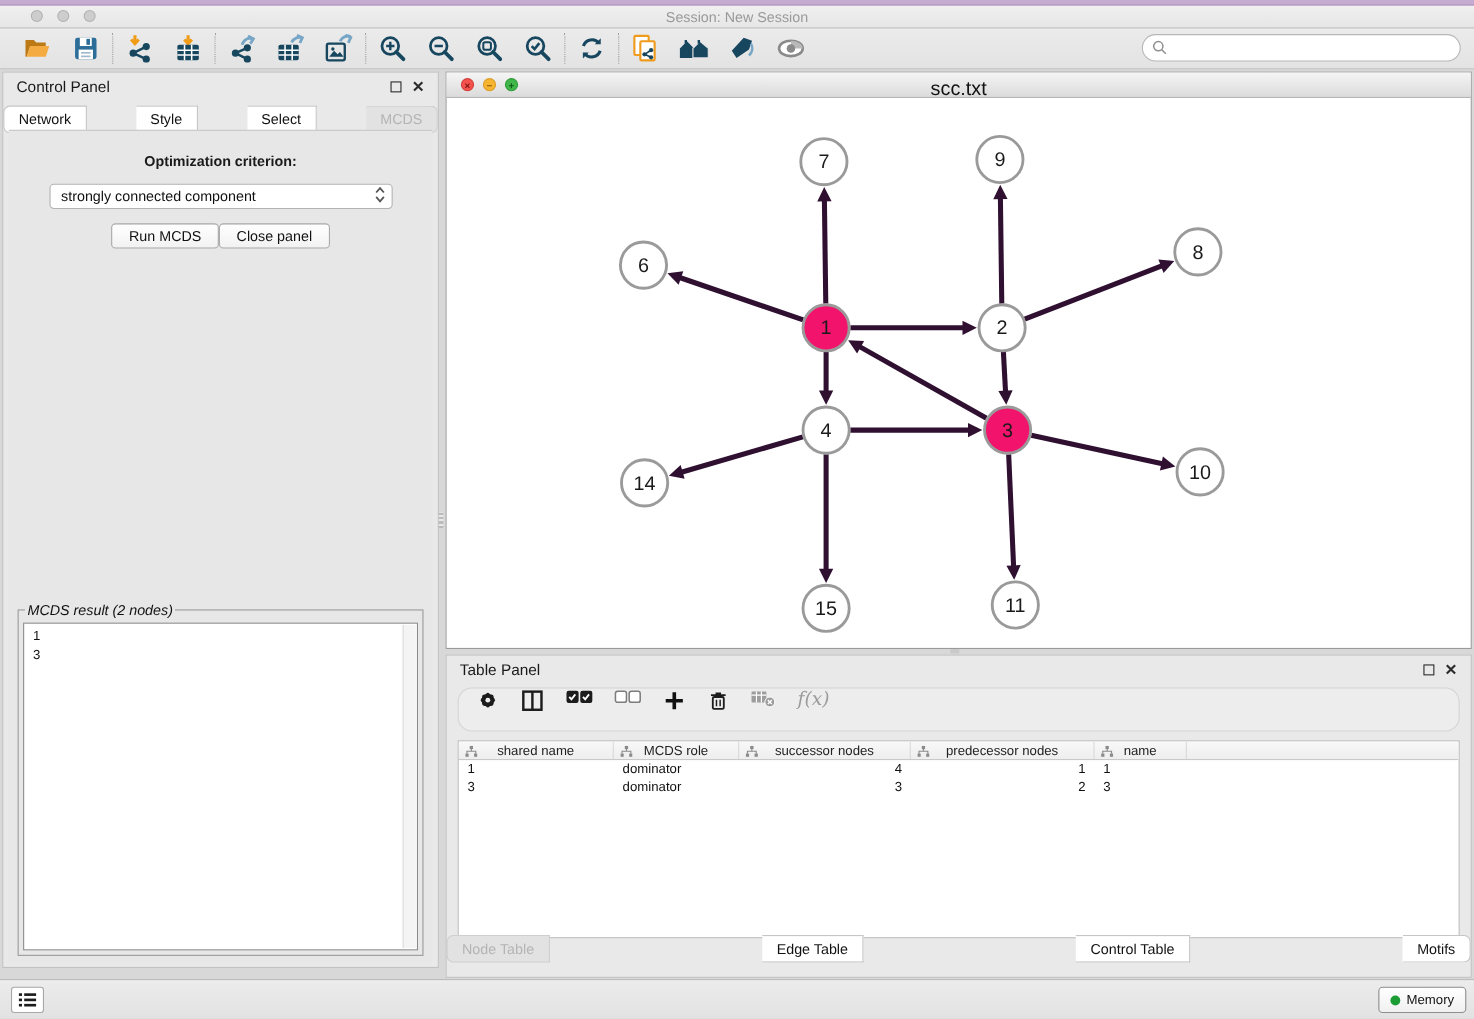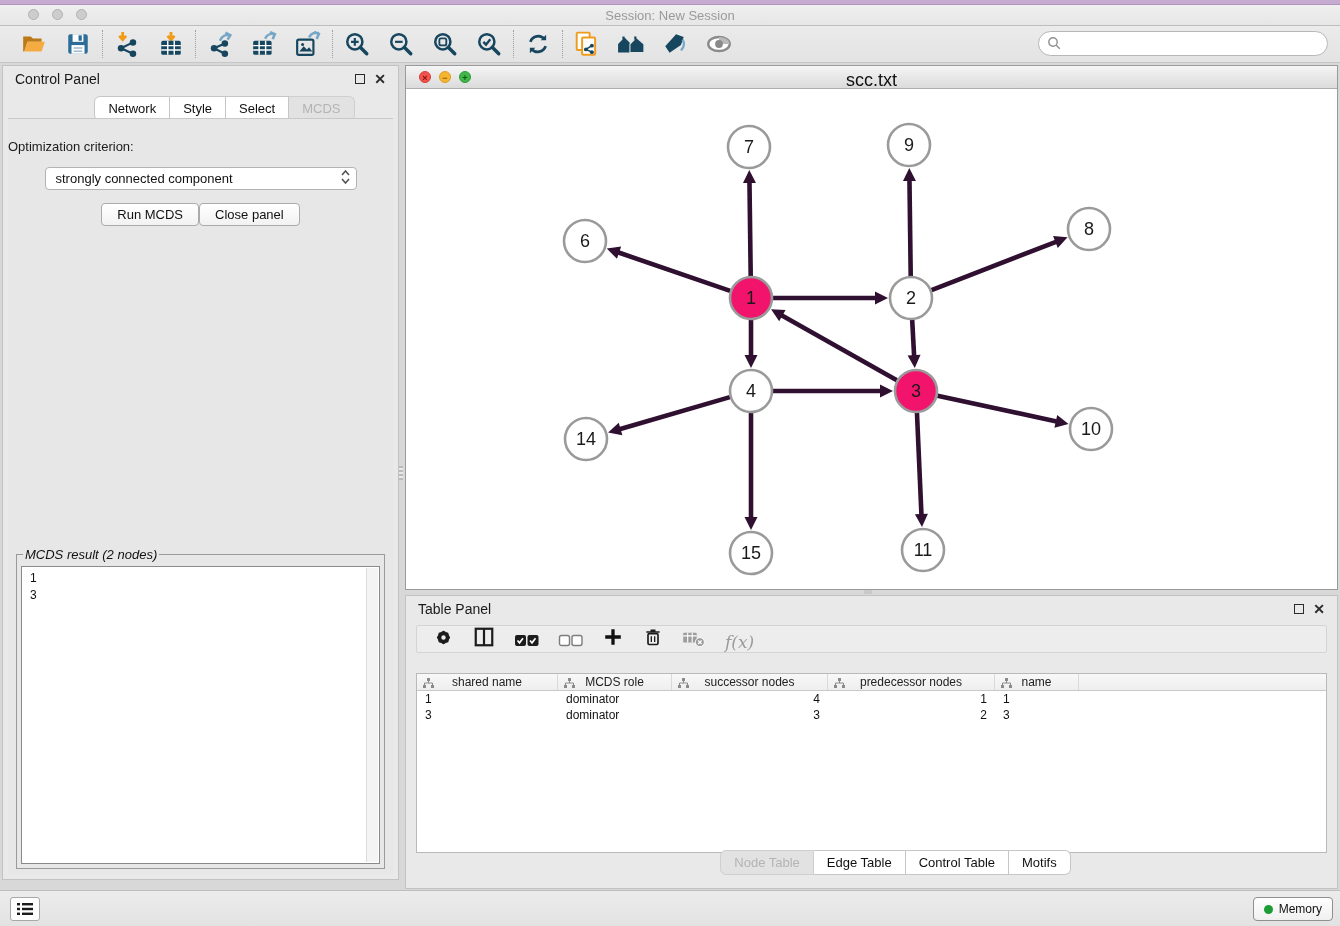--- a/index.html
+++ b/index.html
@@ -21,34 +21,34 @@
   .tb-btn { width:28px; height:28px; display:flex; align-items:center; justify-content:center; }
   #search-wrap { position:absolute; right:12px; top:5px; width:290px; height:25px; background:#fff;
     border:1px solid #b7b7b7; border-radius:13px; display:flex; align-items:center; padding-left:8px; }
 
   
   .panel-head { height:26px; display:flex; align-items:center; font-size:14px; color:#1a1a1a; padding:0 12px; }
   .head-icons { margin-left:auto; display:flex; align-items:center; gap:9px; }
   .float-ico { width:10px; height:10px; border:1.6px solid #2b2b2b; }
   .close-ico { font-size:14px; font-weight:bold; color:#2b2b2b; line-height:10px; }
 
-  .tabbar { display:flex; justify-content:center;padding-left:48px; }
+  .tabbar { display:flex; justify-content:space-between; }
   .tab { font-size:13px; color:#111; background:#fff; border:1px solid #c6c6c6; border-left:none;
     padding:4px 13px; cursor:default; }
   .tab:first-child { border-left:1px solid #c6c6c6; border-radius:6px 0 0 6px; }
   .tab:last-child { border-radius:0 6px 6px 0; }
   .tab.active { background:#e2e2e2; color:#b4b4b4; border-color:#cfcfcf; }
 
   
   #control-panel { position:absolute; left:2px; top:65px; width:397px; height:815px;
     background:#e9e9e9; border:1px solid #c2c2c2; }
   #cp-tabs { position:absolute; left:0; right:0; top:30px; }
   #cp-body { position:absolute; left:5px; right:5px; top:52px; bottom:4px; border-top:1px solid #c8c8c8;
     background:#e7e7e7; }
-  #opt-label { margin-top:20px; font-size:13px; color:#1a1a1a; }
+  #opt-label { text-align:center; margin-top:20px; font-size:13px; color:#1a1a1a;font-weight:bold; }
   #opt-select { margin:13px auto 0; width:312px; height:23px; background:#fff; border:1px solid #b3b3b3;
     border-radius:4px; display:flex; align-items:center; font-size:13px; color:#111; padding-left:10px; }
   #opt-select .stepper { margin-left:auto; padding-right:5px; }
   #cp-buttons { display:flex; justify-content:center; margin-top:13px; }
   .btn { font-size:13px; color:#111; background:linear-gradient(#fff,#f2f2f2); border:1px solid #ababab;
     border-radius:4px; padding:3px 15px; }
   #mcds-fieldset { position:absolute; left:8px; right:8px; top:428px; bottom:6px;
     border:1px solid #9a9a9a; }
   #mcds-fieldset legend { font-size:13px; color:#111; margin-left:6px; padding:0 2px;font-style:italic; }
   #result-box { position:absolute; left:4px; right:4px; top:4px; bottom:4px; background:#fff; border:1px solid #8a8a8a; }
@@ -66,22 +66,22 @@
   #nw-titlebar { position:absolute; left:0; top:0; right:0; height:23px;
     background:linear-gradient(#f5f5f5,#dbdbdb); border-bottom:1px solid #aeaeae; }
   #nw-titlebar .title { position:absolute; left:0; right:0; top:4px; text-align:center; font-size:18px; color:#111; }
   .nw-dot { position:absolute; top:5px; width:12px; height:12px; border-radius:50%;
     font-size:9px; font-weight:bold; text-align:center; line-height:12px; }
   #graph-svg { position:absolute; left:0; top:23px; }
 
   
   #table-panel { position:absolute; left:405px; top:595px; width:933px; height:294px;
     background:#e9e9e9; border:1px solid #c2c2c2; }
-  #tp-toolbar { position:absolute; left:10px; top:29px; width:911px; height:28px; background:#ededed;
-    border:1px solid #d4d4d4; border-radius:2px; display:flex; align-items:flex-end; gap:19px; padding-left:16px; }
+  #tp-toolbar { position:absolute; left:10px; top:29px; width:911px; height:40px; background:#ededed;
+    border:1px solid #d4d4d4; border-radius:13px; display:flex; align-items:flex-start; gap:19px; padding-left:16px; }
   #tp-table { position:absolute; left:10px; top:77px; width:911px; height:180px; background:#fff; border:1px solid #b9b9b9; overflow:hidden; }
   #tp-header { display:flex; height:17px; background:linear-gradient(#f8f8f8,#eeeeee); border-bottom:1px solid #c9c9c9; }
   .hcell { position:relative; display:flex; align-items:center; justify-content:center;
     font-size:12px; color:#222; border-right:1px solid #d9d9d9; }
   .hcell svg { position:absolute; left:6px; top:4px; }
   .trow { display:flex; height:16px; font-size:12px; color:#111; }
   .tcell { overflow:hidden; white-space:nowrap; padding:1px 8px 0 8px; }
   #tp-tabs { position:absolute; left:0; right:0; bottom:13px; }
   .fx { font-family:"DejaVu Serif",serif; font-style:italic; font-size:17px; color:#9b9b9b; }
 

